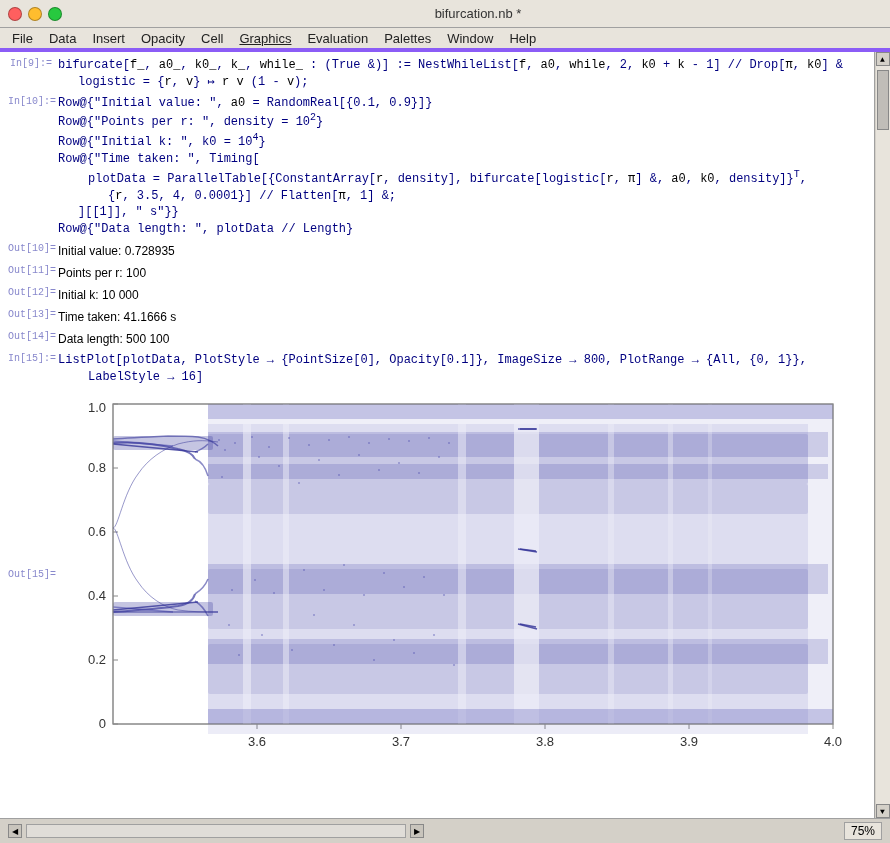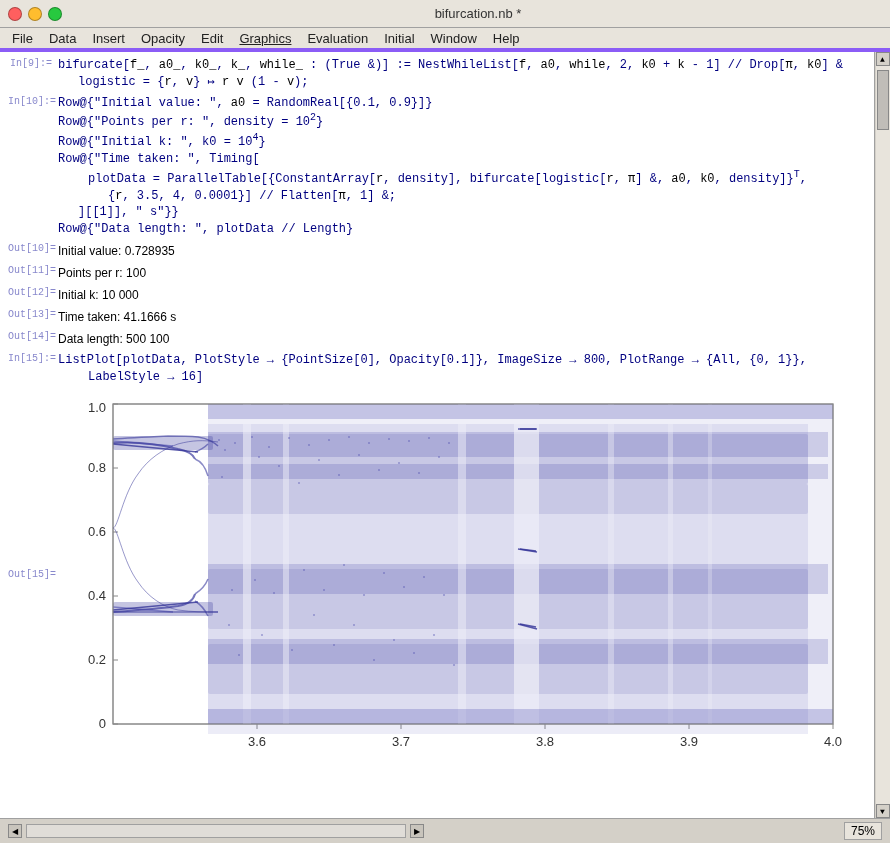--- a/index.html
+++ b/index.html
@@ -213,24 +213,24 @@
     <div class="win-btn maximize"></div>
   </div>
   <div class="title-text">bifurcation.nb *</div>
 </div>
 
 <div id="menubar">
   <span class="menu-item">File</span>
   <span class="menu-item">Data</span>
   <span class="menu-item">Insert</span>
   <span class="menu-item">Opacity</span>
-  <span class="menu-item">Edit</span>
+  <span class="menu-item">Cell</span>
   <span class="menu-item" style="text-decoration:underline">Graphics</span>
   <span class="menu-item">Evaluation</span>
-  <span class="menu-item">Initial</span>
+  <span class="menu-item">Palettes</span>
   <span class="menu-item">Window</span>
   <span class="menu-item">Help</span>
 </div>
 
 <div id="main">
 
   <div id="notebook">
 
     <div class="cell-block">
       <div class="cell-in-label">In[9]:=</div>

